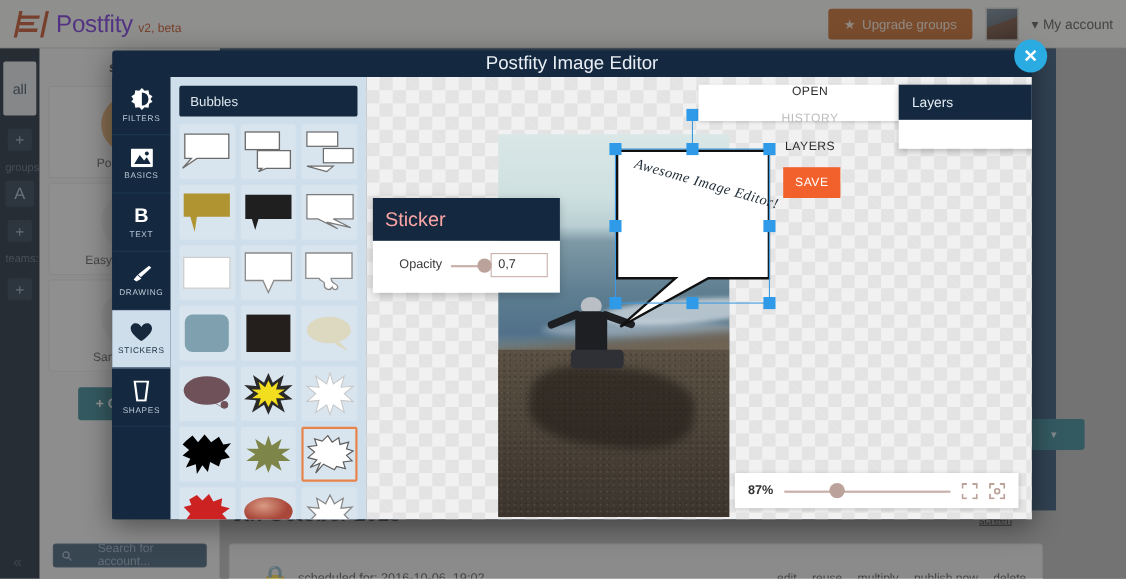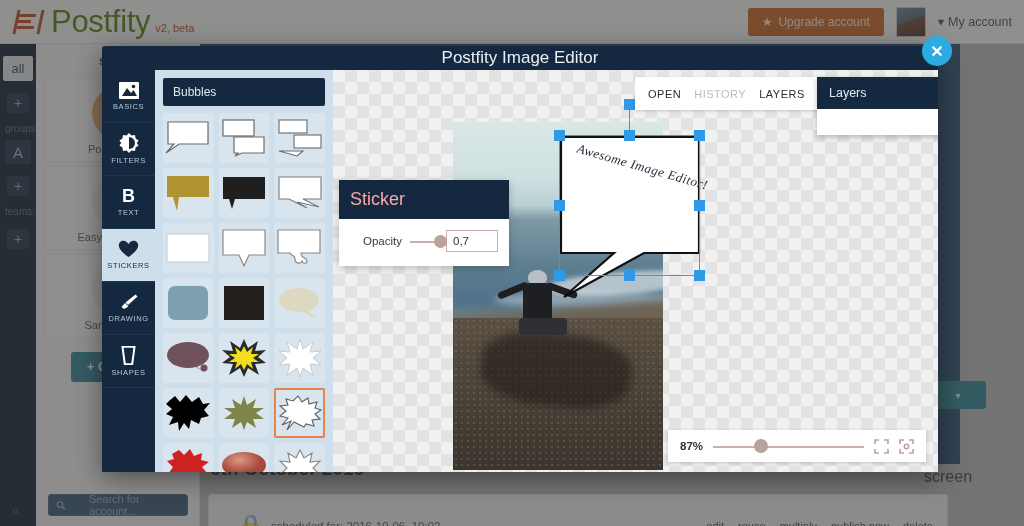--- a/index.html
+++ b/index.html
@@ -21,42 +21,42 @@
     display: flex; align-items: center;
   }
   .logo-wrap { display: flex; align-items: baseline; margin-left: 14px; }
   .logo-mark { width: 30px; height: 26px; position: relative; margin-right: 7px; align-self: center; }
   .logo-mark .bar { position: absolute; height: 2.5px; background: #c0451a; transform: skewX(-12deg); }
   .logo-mark .b1 { top: 5px; left: 5px; width: 17px; }
   .logo-mark .b2 { top: 11px; left: 4px; width: 13px; }
   .logo-mark .b3 { top: 17px; left: 3px; width: 17px; }
   .logo-mark .edge { position: absolute; top: 1px; width: 2.5px; height: 24px; background: #c0451a; transform: skewX(-12deg); }
   .logo-mark .eL { left: 1px; } .logo-mark .eR { left: 25px; }
-  .logo-text { font-size: 31px; color: #4d7c0f; letter-spacing: -0.3px; }
+  .logo-text { font-size: 22px; color: #6d28d9; letter-spacing: -0.3px; }
   .logo-ver { font-size: 11px; color: #c0451a; margin-left: 5px; }
   .topbar-right { margin-left: auto; display: flex; align-items: center; margin-right: 12px; gap: 12px; }
   .btn-upgrade {
     background: #c4601c; color: #f5e4d7; border: none;
     font-size: 12px; padding: 7px 14px; border-radius: 3px; cursor: pointer;
     display: flex; align-items: center; gap: 6px;
   }
   .avatar-thumb {
     width: 30px; height: 30px;
     background: linear-gradient(160deg,#6c7f90 0%,#51606d 45%,#6b4430 46%,#4a2e20 100%);
     border: 1px solid #c8c8c8;
   }
   .myaccount { font-size: 12.5px; color: #4d4d4d; display: flex; align-items: center; gap: 4px; }
 
   .leftrail {
     position: absolute; top: 44px; left: 0; width: 36px; height: 482px;
     background: #0f1b2a;
   }
   .rail-tab {
     background: #dfe3e6; color: #2c3e50; font-size: 13px;
-    margin: 12px 3px 0 3px; padding: 5px 0; text-align: center; border-radius: 2px;
+    margin: 12px 3px 0 3px; padding: 17px 0; text-align: center; border-radius: 2px;
   }
   .rail-plus {
     background: #1c2e44; color: #8fa6bd; font-size: 14px;
     width: 22px; height: 20px; margin: 12px auto 0 auto;
     display: flex; align-items: center; justify-content: center; border-radius: 2px;
   }
   .rail-cap2 { font-size: 10px; color: #52687e; margin: 10px 0 0 5px; }
   .rail-letter {
     background: #1c2e44; color: #9fb4c8; font-size: 15px;
     width: 26px; height: 24px; margin: 6px auto 0 auto;
@@ -100,21 +100,21 @@
     position: absolute; top: 90px; left: 560px; width: 140px; height: 96px;
     background: #fafafa; border: 1px solid #d0d0d0;
   }
   .bgcard .gear { position: absolute; top: 4px; right: 6px; font-size: 11px; color: #777; }
   .bgcard .grip { position: absolute; bottom: 2px; right: 3px; font-size: 9px; color: #aaa; }
   .teal-dd {
     position: absolute; top: 337px; left: 730px; width: 56px; height: 28px;
     background: #2a7e8f; border-radius: 3px; color: #cfe6ea; font-size: 10px;
     display: flex; align-items: center; justify-content: center;
   }
-  .screen-txt { position: absolute; top: 424px; left: 724px; font-size: 16px; color: #3a3a3a; }
+  .screen-txt { position: absolute; top: 424px; left: 690px; font-size: 10px; color: #3a3a3a; text-decoration: underline; }
   .daterow { position: absolute; top: 414px; left: 10px; font-size: 19px; font-weight: bold; color: #2f3e4e; }
   .postrow {
     position: absolute; top: 450px; left: 8px; width: 740px; height: 70px;
     background: #ececec; border: 1px solid #dadada; border-radius: 3px;
   }
   .post-lock { position: absolute; top: 18px; left: 28px; font-size: 22px; color: #2c4a72; }
   .post-sched { position: absolute; top: 25px; left: 62px; font-size: 11.5px; color: #4a4a4a; }
   .post-actions { position: absolute; top: 25px; right: 14px; display: flex; gap: 14px; font-size: 11px; color: #4a4a4a; }
 
   
@@ -204,21 +204,21 @@
   .rot-line { position: absolute; left: 70px; top: -26px; width: 1px; height: 26px; background: #3d9ae0; }
   .bub-text {
     position: absolute; top: 52px; left: 44px; width: 120px;
     font-family: "Liberation Serif", serif; font-style: italic; font-size: 13px; color: #1d2a36;
     transform: rotate(16deg); letter-spacing: 0.5px; white-space: nowrap;
   }
 
   .topmenu {
     position: absolute; top: 7px; left: 302px; width: 190px; height: 33px;
     background: #fff; display: flex; align-items: center; gap: 13px; padding-left: 13px;
-    box-shadow: 0 1px 3px rgba(0,0,0,0.18); z-index: 8;
+    box-shadow: 0 1px 3px rgba(0,0,0,0.18); z-index: 8; flex-direction: column;
   }
   .mitem { font-size: 11px; color: #2c2c2c; letter-spacing: 0.5px; cursor: pointer; }
   .mitem.dis { color: #bdbdbd; }
   .mitem.save { background: #f2612b; color: #fff; padding: 8px 11px; margin-left: 3px; }
   .layers-panel {
     position: absolute; top: 7px; left: 484px; width: 190px; z-index: 9;
     box-shadow: 0 2px 6px rgba(0,0,0,0.25);
   }
   .lp-head {
     background: #14293f; color: #e4ecf3; font-size: 12.5px;
@@ -268,21 +268,21 @@
           <div class="bar b1"></div>
             <div class="bar b2"></div>
             <div class="bar b3"></div>
         </div>
         <div class="logo-text">Postfity</div>
         <div class="logo-ver">v2, beta</div>
       </div>
       <div class="topbar-right">
         <button class="btn-upgrade">
           <span>★</span>
-          <span>Upgrade account</span>
+          <span>Upgrade groups</span>
         </button>
         <div class="avatar-thumb"></div>
         <div class="myaccount">
           <span>▾</span>
           <span>My account</span>
         </div>
       </div>
     </div>
 
     <div class="leftrail">
@@ -357,57 +357,57 @@
 
   <div class="modal">
     <div class="modal-title">Postfity Image Editor</div>
     <div class="modal-close">✕</div>
 
     <div class="editor">
 
       <div class="toolrail">
         <div class="tool">
           <span class="glyph">
+            <svg width="20" height="20" viewBox="0 0 20 20">
+              <path d="M10 0 L12.4 2.6 L16 2 L16.6 5.6 L19.6 7.4 L17.8 10 L19.6 12.6 L16.6 14.4 L16 18 L12.4 17.4 L10 20 L7.6 17.4 L4 18 L3.4 14.4 L0.4 12.6 L2.2 10 L0.4 7.4 L3.4 5.6 L4 2 L7.6 2.6 Z" fill="currentColor"></path>
+              <path d="M10 4 A6 6 0 0 1 10 16 Z" fill="#14293f"></path>
+            </svg>
+          </span>
+          <span class="tlbl">FILTERS</span>
+        </div>
+        <div class="tool">
+          <span class="glyph">
             <svg width="20" height="17" viewBox="0 0 20 17">
                 <rect x="0" y="0" width="20" height="17" rx="1" fill="currentColor"></rect>
             <path d="M3 14 L8 6 L12 11 L14.5 8 L18 14 Z" fill="#14293f"></path>
                 <circle cx="14.5" cy="4.5" r="1.8" fill="#14293f"></circle>
               </svg>
           </span>
           <span class="tlbl">BASICS</span>
         </div>
         <div class="tool">
-          <span class="glyph">
-            <svg width="20" height="20" viewBox="0 0 20 20">
-              <path d="M10 0 L12.4 2.6 L16 2 L16.6 5.6 L19.6 7.4 L17.8 10 L19.6 12.6 L16.6 14.4 L16 18 L12.4 17.4 L10 20 L7.6 17.4 L4 18 L3.4 14.4 L0.4 12.6 L2.2 10 L0.4 7.4 L3.4 5.6 L4 2 L7.6 2.6 Z" fill="currentColor"></path>
-              <path d="M10 4 A6 6 0 0 1 10 16 Z" fill="#14293f"></path>
-            </svg>
-          </span>
-          <span class="tlbl">FILTERS</span>
-        </div>
-        <div class="tool">
           <span class="glyph" style="font-size:18px;font-weight:bold;line-height:18px;">B</span>
           <span class="tlbl">TEXT</span>
-        </div>
-        <div class="tool active">
-          <span class="glyph">
-            <svg width="21" height="18" viewBox="0 0 21 18">
-              <path d="M10.5 17 C10.5 17 0.8 11 0.8 5.6 C0.8 2.6 3 0.8 5.3 0.8 C7.5 0.8 9.4 2.3 10.5 4.2 C11.6 2.3 13.5 0.8 15.7 0.8 C18 0.8 20.2 2.6 20.2 5.6 C20.2 11 10.5 17 10.5 17 Z" fill="currentColor"></path>
-            </svg>
-          </span>
-          <span class="tlbl">STICKERS</span>
         </div>
         <div class="tool">
           <span class="glyph">
             <svg width="20" height="18" viewBox="0 0 20 18">
               <path d="M16.5 1.5 L18.5 3.5 L9 12 L6.5 9.5 Z" fill="currentColor"></path>
               <path d="M6 10 L9.5 13.5 L5 16 L2.5 14 Z" fill="currentColor"></path>
             </svg>
           </span>
           <span class="tlbl">DRAWING</span>
+        </div>
+        <div class="tool active">
+          <span class="glyph">
+            <svg width="21" height="18" viewBox="0 0 21 18">
+              <path d="M10.5 17 C10.5 17 0.8 11 0.8 5.6 C0.8 2.6 3 0.8 5.3 0.8 C7.5 0.8 9.4 2.3 10.5 4.2 C11.6 2.3 13.5 0.8 15.7 0.8 C18 0.8 20.2 2.6 20.2 5.6 C20.2 11 10.5 17 10.5 17 Z" fill="currentColor"></path>
+            </svg>
+          </span>
+          <span class="tlbl">STICKERS</span>
         </div>
         <div class="tool">
           <span class="glyph">
             <svg width="17" height="19" viewBox="0 0 17 19">
               <path d="M2.5 0.8 L14.5 0.8 L12.2 18.2 L4.8 18.2 Z" fill="none" stroke="currentColor" stroke-width="2"></path>
             </svg>
           </span>
           <span class="tlbl">SHAPES</span>
         </div>
       </div>

